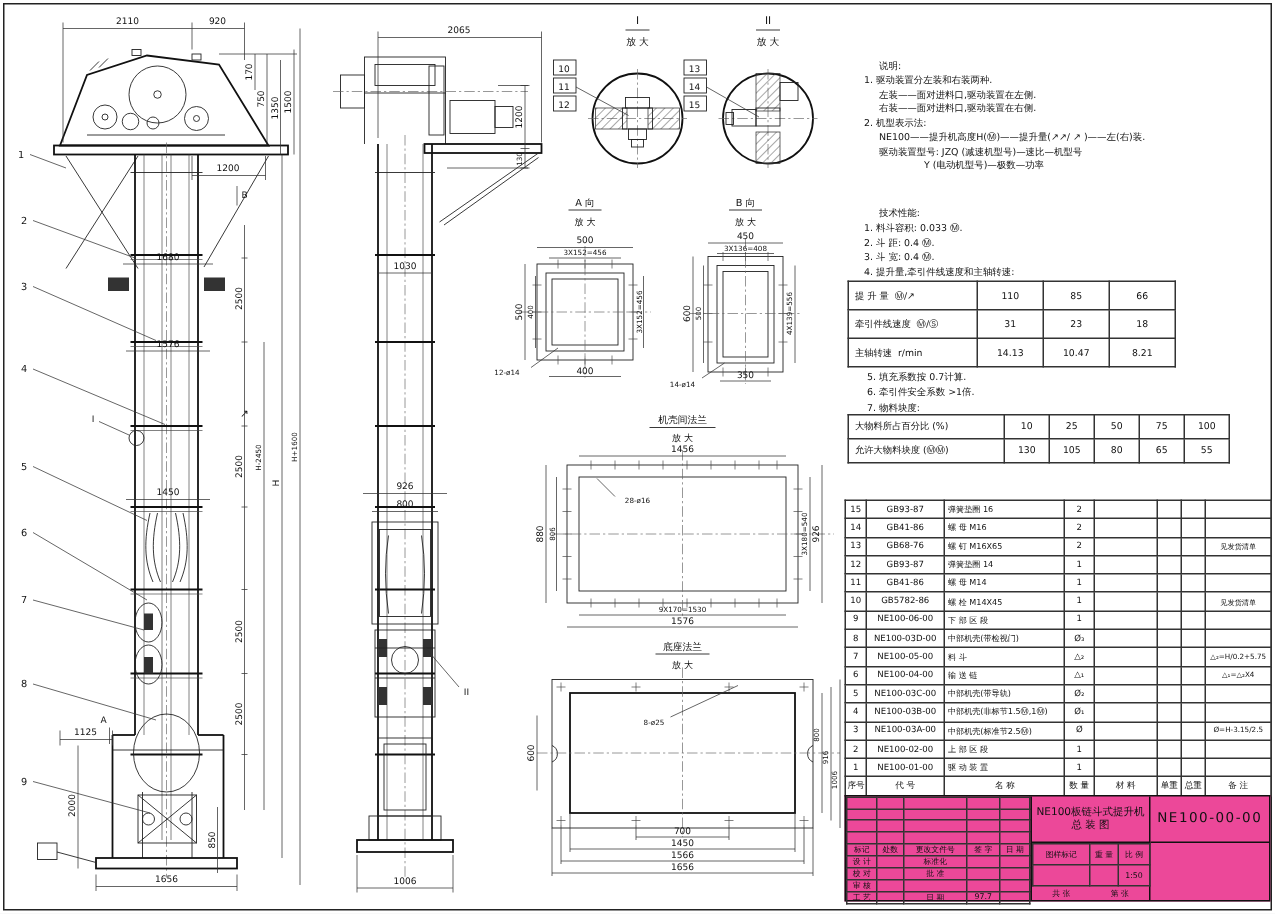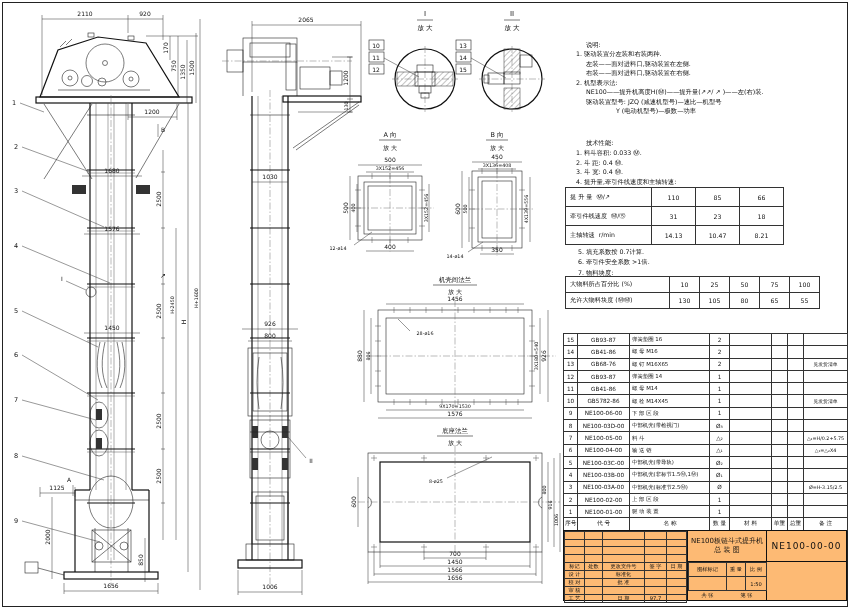--- a/index.html
+++ b/index.html
@@ -32,21 +32,21 @@
   table.lmp{position:absolute;left:565px;top:276px;width:254px}
   table.lmp td{height:15px;font-size:6.2px}
   table.lmp td.lab{text-align:left;padding-left:4px}
   table.bom{position:absolute;left:563px;top:333px;width:284px}
   table.bom td{font-size:5.7px;height:11.3px}
   table.bom td:nth-child(3){text-align:left;padding-left:2px;font-size:5.4px}
   table.bom td:nth-child(8){font-size:4.8px}
   table.bom tr:last-child td{text-align:center;font-size:5.7px}
   
   .tb{position:absolute;left:563px;top:530px;width:284px;height:71px;display:flex;
-      border:1.2px solid #111;box-sizing:border-box;background:#fdba74}
+      border:1.2px solid #111;box-sizing:border-box;background:#ec4899}
   table.tleft{border-collapse:collapse;table-layout:fixed;width:122px;height:100%;font-size:5.2px}
   table.tleft td{border:.6px solid #333;padding:0;height:6.7px;text-align:center;
                  overflow:hidden;white-space:nowrap}
   .mid{width:80px;border-left:.8px solid #111;border-right:.8px solid #111;display:flex;flex-direction:column;box-sizing:border-box}
   .mid-top{height:30px;border-bottom:.8px solid #111;display:flex;flex-direction:column;
            justify-content:center;text-align:center;font-size:7px;line-height:1.3}
   .mid-bot{flex:1;display:flex;flex-direction:column;font-size:5.2px}
   table.stamp{border-collapse:collapse;table-layout:fixed;width:100%;font-size:5.2px}
   table.stamp td{border:.6px solid #333;height:11px;text-align:center;overflow:hidden;white-space:nowrap}
   .sheetrow{flex:1;display:flex;align-items:center;justify-content:space-around;font-size:5.2px}

